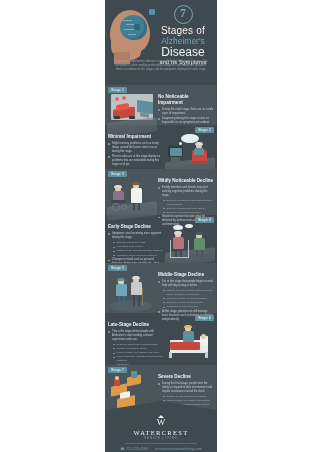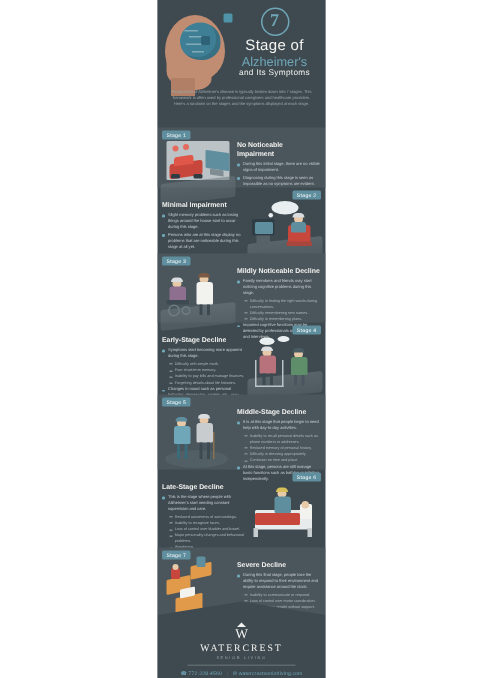--- a/index.html
+++ b/index.html
@@ -141,22 +141,23 @@
         <div class="brain"></div>
         <div class="brain-line bl1"></div>
         <div class="brain-line bl2"></div>
         <div class="brain-line bl3"></div>
         <div class="brain-line bl4"></div>
         <div class="puzzle pz1"></div>
         <div class="puzzle pz2"></div>
       </div>
       <div class="title-block">
         <div class="num7">7</div>
-        <div class="t-stages">Stage of</div>
+        <div class="t-stages">Stages of</div>
         <div class="t-alz">Alzheimer's</div>
+        <div class="t-disease">Disease</div>
         <div class="t-sub">and Its Symptoms</div>
       </div>
       <div class="intro">Progression of Alzheimer's disease is typically broken down into 7 stages. This framework is often used by professional caregivers and healthcare providers. Here's a rundown on the stages and the symptoms displayed at each stage.</div>
     </div>
 
     <div class="stage band" style="height:40px">
       <div class="badge left">Stage 1</div>
       <div class="artcol left">
         <div class="wall"></div>
         <div class="floor"></div>

